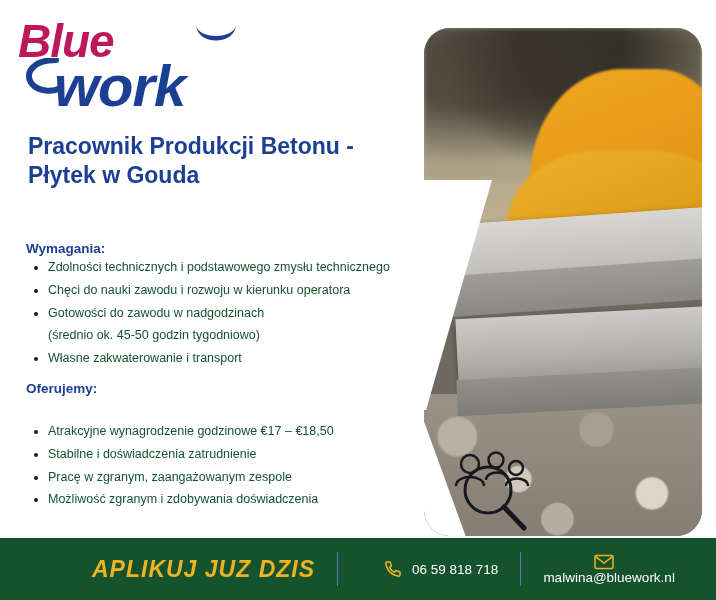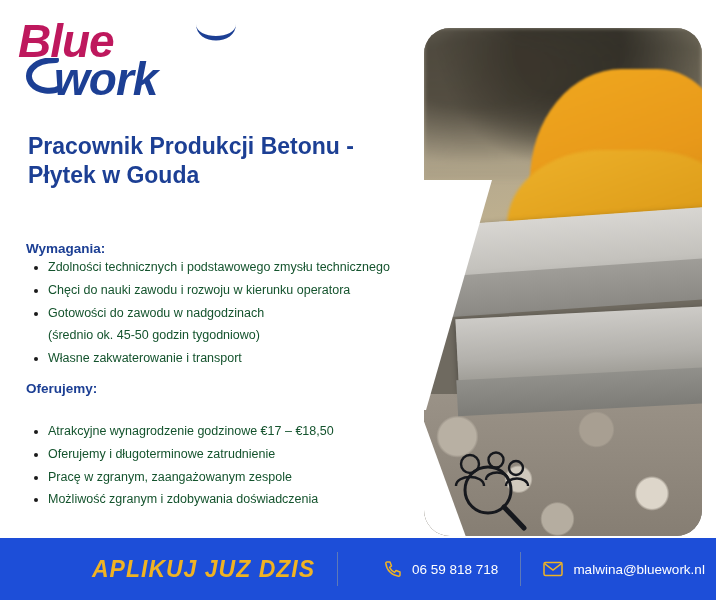--- a/index.html
+++ b/index.html
@@ -27,21 +27,21 @@
     font-size: 46px;
     font-weight: bold;
     font-style: italic;
     letter-spacing: -1px;
     color: #be185d;
     font-family: "Liberation Sans", sans-serif;
   }
   .logo-work {
     position: absolute;
     left: 36px; top: 40px;
-    font-size: 46px;
+    font-size: 58px;
     font-weight: bold;
     font-style: italic;
     letter-spacing: -1px;
     color: #1c3f94;
   }
   .logo-smile {
     position: absolute;
     left: 176px; top: 8px;
     width: 44px; height: 30px;
   }
@@ -202,21 +202,21 @@
     position: absolute;
     left: 436px; top: 438px;
     width: 112px; height: 96px;
   }
 
   
   .footer {
     position: absolute;
     left: 0; bottom: 0;
     width: 716px; height: 62px;
-    background: #1d4ed8;
+    background: #14532d;
     display: flex;
     align-items: center;
   }
   .footer-cta {
     color: #f0b323;
     font-size: 23px;
     font-weight: bold;
     font-style: italic;
     letter-spacing: 1px;
     margin-left: 92px;
@@ -227,21 +227,21 @@
     margin: 0 22px;
   }
   .footer-item {
     display: flex;
     align-items: center;
     color: #ffffff;
     font-size: 13.5px;
   }
   .footer-item .ic { margin-right: 10px; display:flex; align-items:center; }
   .f-phone { margin-left: 24px; }
-  .f-mail  { margin-left: 0; }
+  .f-mail  { margin-left: 0; flex-direction: column; }
 </style>
 </head>
 <body>
 
 <div class="poster">
 
   <div class="logo">
     <div class="logo-blue">Blue</div>
     <div class="logo-work">work</div>
     <svg class="logo-smile" viewBox="0 0 44 30">
@@ -259,21 +259,21 @@
     <li>Zdolności technicznych i podstawowego zmysłu technicznego</li>
     <li>Chęci do nauki zawodu i rozwoju w kierunku operatora</li>
     <li>Gotowości do zawodu w nadgodzinach</li>
     <li class="noBullet">(średnio ok. 45-50 godzin tygodniowo)</li>
     <li>Własne zakwaterowanie i transport</li>
   </ul>
 
   <div class="section-head off-head">Oferujemy:</div>
   <ul class="bullets off-list">
     <li>Atrakcyjne wynagrodzenie godzinowe €17 – €18,50</li>
-    <li>Oferujemy i długoterminowe zatrudnienie</li>
+    <li>Stabilne i doświadczenia zatrudnienie</li>
     <li>Pracę w zgranym, zaangażowanym zespole</li>
     <li>Możliwość zgranym i zdobywania doświadczenia</li>
   </ul>
 
   <div class="photo">
     <div class="sky"></div>
     <div class="blurtrees"></div>
     <div class="sand"></div>
     <div class="sand2"></div>
     <div class="ground"></div>

